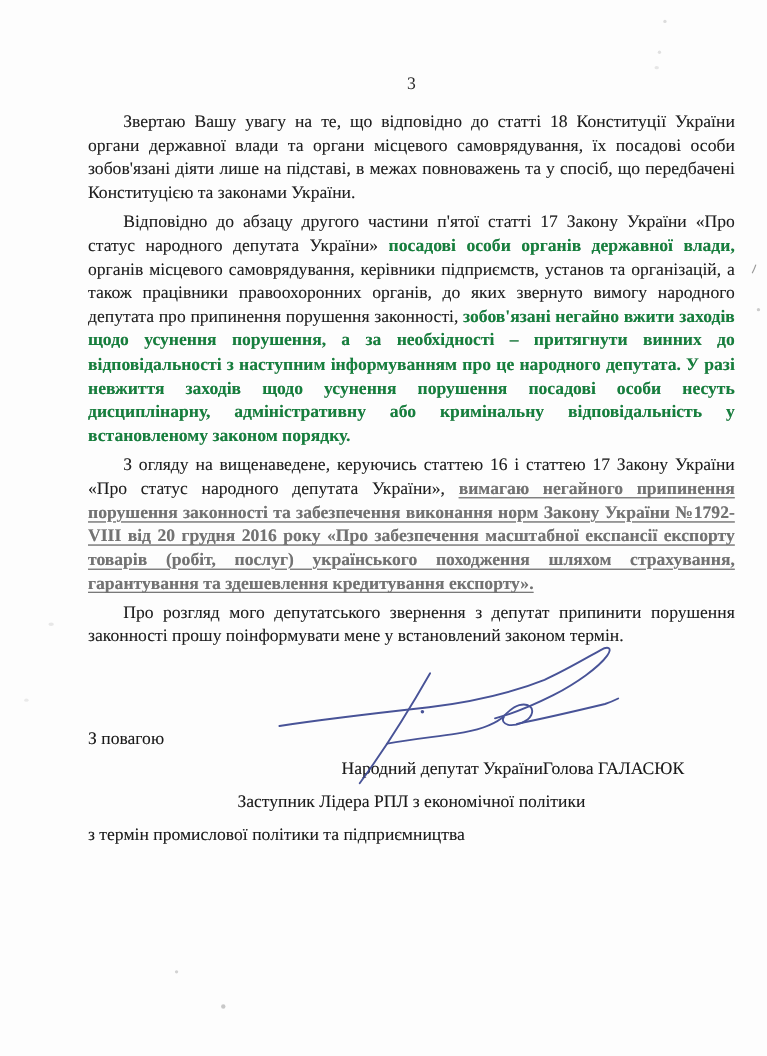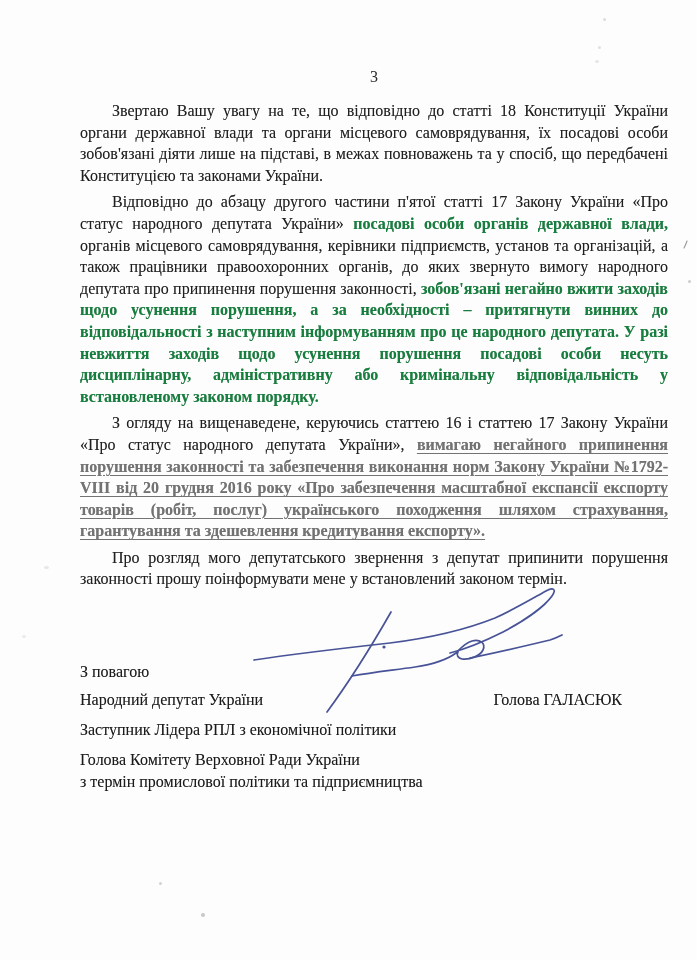--- a/index.html
+++ b/index.html
@@ -42,24 +42,24 @@
   .sig-block{
     position:absolute;
     left:80px;top:631px;width:588px;
     font-size:16px;font-weight:normal;color:#1b1b1b;
     text-shadow:0 0 0.4px rgba(20,20,20,0.35);
     margin-top:32px;
   }
   .sig-line1{line-height:17px;}
   .sig-line2{
     margin-top:11px;line-height:17px;
-    display:flex;justify-content:space-between;
+    display:flex;justify-content:flex-end;
   }
   .sig-name{padding-right:46px;}
-  .sig-line3{margin-top:13px;line-height:17px;}
+  .sig-line3{margin-top:13px;line-height:17px;text-align:center;}
   .sig-line4{margin-top:11px;line-height:22px;}
   .overlay-svg{
     position:absolute;left:0;top:0;width:697px;height:960px;
     pointer-events:none;
   }
   .speck{position:absolute;border-radius:50%;}
   .s1{left:603px;top:18px;width:3px;height:3px;background:#dcdcdc;}
   .s2{left:598px;top:46px;width:3px;height:3px;background:#e0e0e0;}
   .s3{left:595px;top:60px;width:4px;height:3px;background:#e6e6e6;}
   .s4{left:688px;top:280px;width:3px;height:3px;background:#cccccc;}
@@ -86,21 +86,20 @@
   </div>
 
   <div class="sig-block">
     <div class="sig-line1">З повагою</div>
     <div class="sig-line2">
       <span>Народний депутат України</span>
       <span class="sig-name">Голова ГАЛАСЮК</span>
     </div>
     <div class="sig-line3">Заступник Лідера РПЛ з економічної політики</div>
     <div class="sig-line4">
-      <div>Голова Комітету Верховної Ради України</div>
       <div>з термін промислової політики та підприємництва</div>
     </div>
   </div>
 
   <svg class="overlay-svg" viewBox="0 0 697 960" xmlns="http://www.w3.org/2000/svg">
     <g fill="none" stroke-width="1.7" stroke-linecap="round" stroke-linejoin="round" opacity="0.92">
       <path d="M 254,660 C 300,653 345,648 390,643 C 430,638 465,630 495,618 C 515,609 535,597 546,591 C 553,587 557,589 552,596 C 544,607 524,621 503,632 C 485,641 466,649 450,653" stroke="#39458f"></path>
       <path d="M 352,676 C 375,672 395,670 415,667 C 435,664 448,659 456,653 C 461,648 465,643 472,641 C 480,639 486,643 483,650 C 480,656 470,660 462,659 C 458,658 456,655 458,652" stroke="#39458f"></path>
       <path d="M 470,658 C 495,653 525,646 550,640 C 556,638 560,636 562,635" stroke="#39458f"></path>
       <path d="M 391,612 C 375,640 352,678 327,712" stroke="#39458f"></path>

